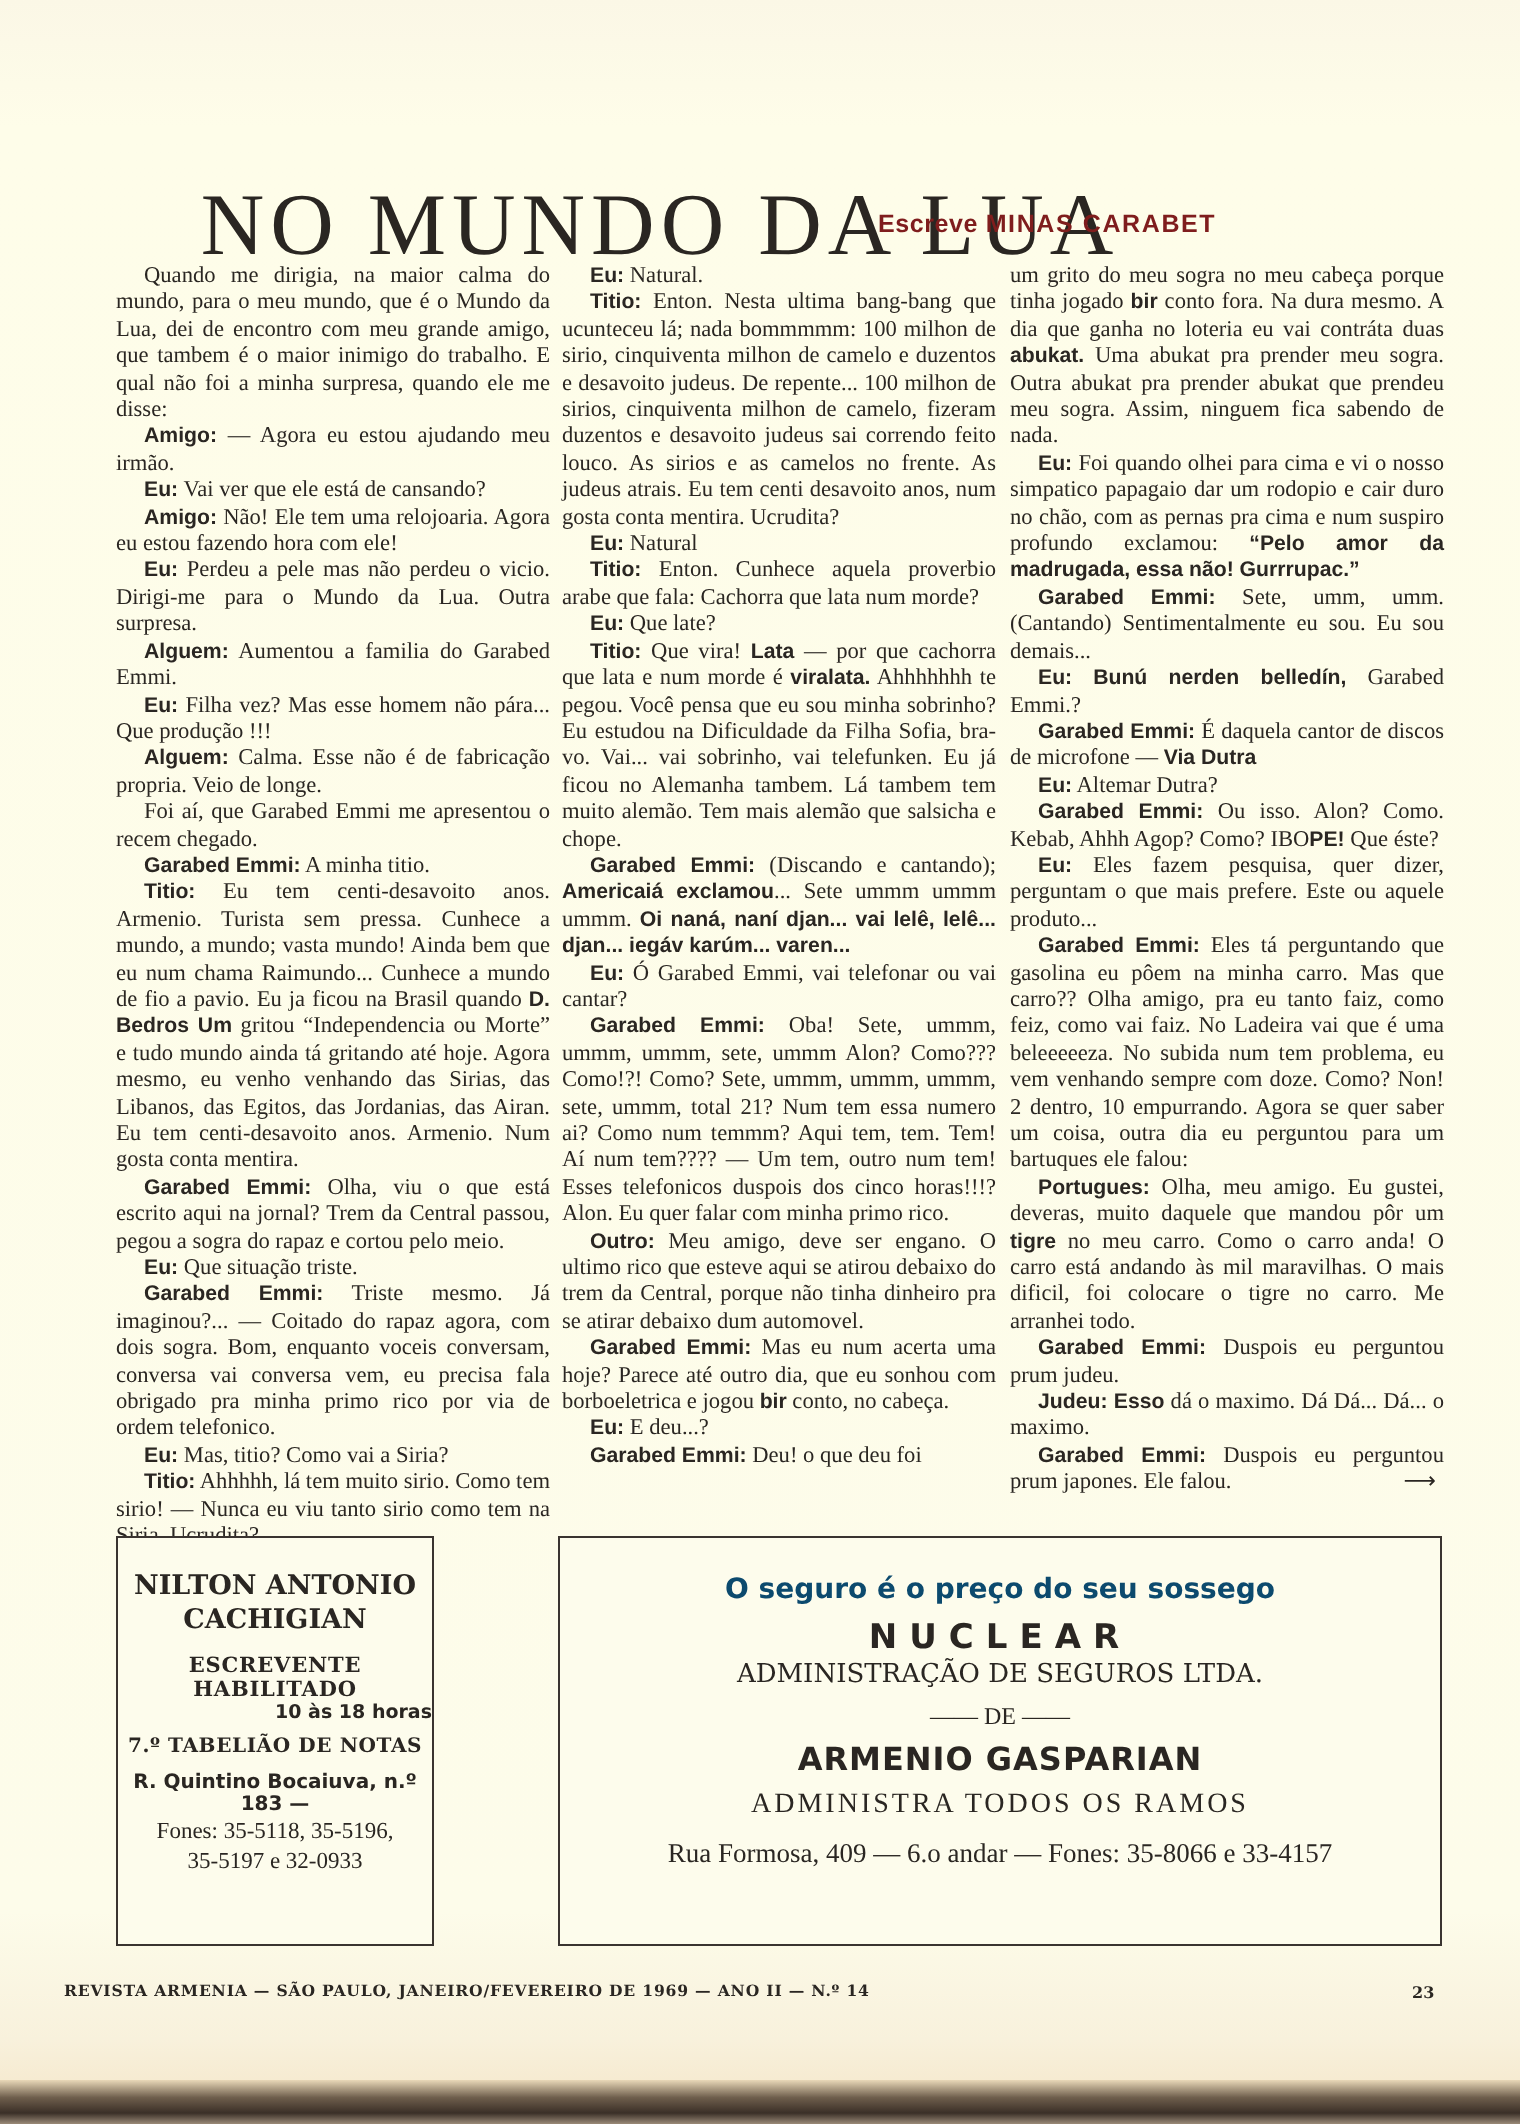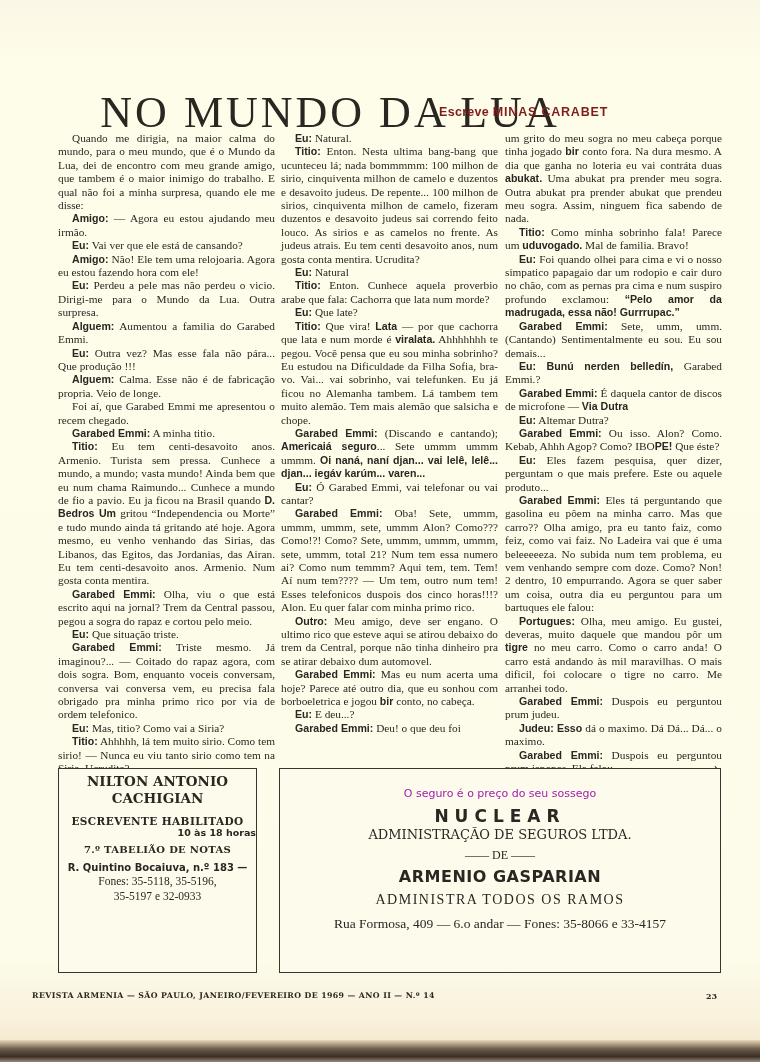--- a/index.html
+++ b/index.html
@@ -39,31 +39,31 @@
   .col b { font-family: "Liberation Sans", sans-serif; font-weight: bold; font-size: 10.6px; }
   .col1 { left: 58px; }
   .col2 { left: 281px; }
   .col3 { left: 505px; }
   .arrow { float: right; padding-right: 4px; }
 
   .ad-box {
     position: absolute; border: 1.5px solid #3a3430; background: #fdfcec;
     box-sizing: border-box; text-align: center;
   }
-  .ad1 { left: 58px; top: 768px; width: 199px; height: 205px; padding-top: 4px; }
+  .ad1 { left: 58px; top: 768px; width: 159px; height: 205px; padding-top: 16px; }
   .ad2 { left: 279px; top: 768px; width: 442px; height: 205px; padding-top: 18px; }
   .ad1 .name { font-family: "DejaVu Serif", serif; font-weight: bold; font-size: 13.5px; line-height: 17px; color: #2a2622; }
   .ad1 .role { font-family: "DejaVu Serif", serif; font-weight: bold; font-size: 10.5px; margin-top: 8px; letter-spacing: 0.4px; }
   .ad1 .desc { font-family: "Liberation Serif", serif; font-size: 11px; line-height: 11.8px; margin: 8px 12px 0 12px; text-align: justify; text-align-last: center; }
   .ad1 .hours { font-family: "DejaVu Sans", sans-serif; font-weight: bold; font-size: 9.5px; text-align: right; }
   .ad1 .office { font-family: "DejaVu Serif", serif; font-weight: bold; font-size: 10px; margin-top: 6px; letter-spacing: 0.3px; }
   .ad1 .addr { font-family: "DejaVu Sans", sans-serif; font-weight: bold; font-size: 10px; margin-top: 7px; }
   .ad1 .phones { font-family: "Liberation Serif", serif; font-size: 11.5px; line-height: 13px; margin-top: 2px; }
 
-  .ad2 .slogan { font-family: "DejaVu Sans", sans-serif; font-weight: normal; font-size: 11px; color: #a21caf; }
+  .ad2 .slogan { font-family: "DejaVu Sans", sans-serif; font-weight: bold; font-size: 14px; color: #0c4a6e; }
   .ad2 .brand { font-family: "DejaVu Sans", sans-serif; font-weight: bold; font-size: 17px; letter-spacing: 6px; margin-top: 6px; }
   .ad2 .company { font-family: "DejaVu Serif", serif; font-size: 13px; margin-top: 1px; }
   .ad2 .de { font-family: "Liberation Serif", serif; font-size: 12px; margin-top: 6px; }
   .ad2 .owner { font-family: "DejaVu Sans", sans-serif; font-weight: bold; font-size: 16px; letter-spacing: 0.5px; margin-top: 4px; }
   .ad2 .service { font-family: "Liberation Serif", serif; font-size: 14px; letter-spacing: 1.5px; margin-top: 6px; }
   .ad2 .contact { font-family: "Liberation Serif", serif; font-size: 13.5px; margin-top: 8px; }
 
   .footer {
     position: absolute; left: 32px; top: 991px;
     font-family: "DejaVu Serif", serif; font-weight: bold; font-size: 7.8px; letter-spacing: 0.4px; color: #2a2622; text-align: right;
@@ -84,49 +84,48 @@
   <span class="by-author">MINAS CARABET</span>
 </div>
 
 <div class="col col1">
     <p><span>Quando me dirigia, na maior calma do mundo, para o meu mundo, que é o Mundo da Lua, dei de encontro com meu grande amigo, que tambem é o maior inimigo do trabalho. E qual não foi a minha surpresa, quando ele me disse:</span></p>
     <p><b>Amigo:</b><span> — Agora eu estou ajudando meu irmão.</span></p>
     <p><b>Eu:</b><span> Vai ver que ele está de cansan­do?</span></p>
     <p><b>Amigo:</b><span> Não! Ele tem uma relojoaria. Agora eu estou fazendo hora com ele!</span></p>
     <p><b>Eu:</b><span> Perdeu a pele mas não perdeu o vicio. Dirigi-me para o Mundo da Lua. Outra surpresa.</span></p>
     <p><b>Alguem:</b><span> Aumentou a familia do Ga­rabed Emmi.</span></p>
-    <p><b>Eu:</b><span> Outra vez? Mas esse fala não pára... Que produção !!!</span></p>
+    <p><b>Eu:</b><span> Filha vez? Mas esse homem não pára... Que produção !!!</span></p>
     <p><b>Alguem:</b><span> Calma. Esse não é de fa­bricação propria. Veio de longe.</span></p>
     <p><span>Foi aí, que Garabed Emmi me apre­sentou o recem chegado.</span></p>
     <p><b>Garabed Emmi:</b><span> A minha titio.</span></p>
     <p><b>Titio:</b><span> Eu tem centi-desavoito anos. Armenio. Turista sem pressa. Cunhece a mundo, a mundo; vasta mundo! Ain­da bem que eu num chama Raimun­do... Cunhece a mundo de fio a pa­vio. Eu ja ficou na Brasil quando </span><b>D. Bedros Um</b><span> gritou “Independencia ou Morte” e tudo mundo ainda tá gritan­do até hoje. Agora mesmo, eu venho venhando das Sirias, das Libanos, das Egitos, das Jordanias, das Airan. Eu tem centi-desavoito anos. Armenio. Num gosta conta mentira.</span></p>
     <p><b>Garabed Emmi:</b><span> Olha, viu o que está escrito aqui na jornal? Trem da Cen­tral passou, pegou a sogra do rapaz e cortou pelo meio.</span></p>
     <p><b>Eu:</b><span> Que situação triste.</span></p>
     <p><b>Garabed Emmi:</b><span> Triste mesmo. Já imaginou?... — Coitado do rapaz ago­ra, com dois sogra. Bom, enquanto vo­ceis conversam, conversa vai conversa vem, eu precisa fala obrigado pra mi­nha primo rico por via de ordem te­lefonico.</span></p>
     <p><b>Eu:</b><span> Mas, titio? Como vai a Siria?</span></p>
     <p><b>Titio:</b><span> Ahhhhh, lá tem muito sirio. Como tem sirio! — Nunca eu viu tanto sirio como tem na Siria. Ucrudita?</span></p>
   </div>
 <div class="col col2">
     <p><b>Eu:</b><span> Natural.</span></p>
     <p><b>Titio:</b><span> Enton. Nesta ultima bang-bang que ucunteceu lá; nada bommmmm: 100 milhon de sirio, cinquiventa mi­lhon de camelo e duzentos e desavoito judeus. De repente... 100 milhon de sirios, cinquiventa milhon de camelo, fizeram duzentos e desavoito judeus sai correndo feito louco. As sirios e as camelos no frente. As judeus atrais. Eu tem centi desavoito anos, num gosta conta mentira. Ucrudita?</span></p>
     <p><b>Eu:</b><span> Natural</span></p>
     <p><b>Titio:</b><span> Enton. Cunhece aquela pro­verbio arabe que fala: Cachorra que lata num morde?</span></p>
     <p><b>Eu:</b><span> Que late?</span></p>
     <p><b>Titio:</b><span> Que vira! </span><b>Lata</b><span> — por que ca­chorra que lata e num morde é </span><b>vira­lata.</b><span> Ahhhhhhh te pegou. Você pensa que eu sou minha sobrinho? Eu estu­dou na Dificuldade da Filha Sofia, bra­vo. Vai... vai sobrinho, vai telefun­ken. Eu já ficou no Alemanha tambem. Lá tambem tem muito alemão. Tem mais alemão que salsicha e chope.</span></p>
-    <p><b>Garabed Emmi:</b><span> (Discando e cantan­do); </span><b>Americaiá seguro</b><span>... Sete ummm ummm ummm. </span><b>Oi naná, naní djan... vai lelê, lelê... djan... iegáv karúm... varen...</b></p>
+    <p><b>Garabed Emmi:</b><span> (Discando e cantan­do); </span><b>Americaiá exclamou</b><span>... Sete ummm ummm ummm. </span><b>Oi naná, naní djan... vai lelê, lelê... djan... iegáv karúm... varen...</b></p>
     <p><b>Eu:</b><span> Ó Garabed Emmi, vai telefonar ou vai cantar?</span></p>
     <p><b>Garabed Emmi:</b><span> Oba! Sete, ummm, ummm, ummm, sete, ummm Alon? Co­mo??? Como!?! Como? Sete, ummm, ummm, ummm, sete, ummm, total 21? Num tem essa numero ai? Como num temmm? Aqui tem, tem. Tem! Aí num tem???? — Um tem, outro num tem! Esses telefonicos duspois dos cinco ho­ras!!!? Alon. Eu quer falar com minha primo rico.</span></p>
     <p><b>Outro:</b><span> Meu amigo, deve ser engano. O ultimo rico que esteve aqui se ati­rou debaixo do trem da Central, por­que não tinha dinheiro pra se atirar debaixo dum automovel.</span></p>
     <p><b>Garabed Emmi:</b><span> Mas eu num acerta uma hoje? Parece até outro dia, que eu sonhou com borboeletrica e jogou </span><b>bir</b><span> conto, no cabeça.</span></p>
     <p><b>Eu:</b><span> E deu...?</span></p>
     <p><b>Garabed Emmi:</b><span> Deu! o que deu foi</span></p>
   </div>
 <div class="col col3">
     <p class="nostart"><span>um grito do meu sogra no meu cabeça porque tinha jogado </span><b>bir</b><span> conto fora. Na dura mesmo. A dia que ganha no lote­ria eu vai contráta duas </span><b>abukat.</b><span> Uma abukat pra prender meu sogra. Outra abukat pra prender abukat que pren­deu meu sogra. Assim, ninguem fica sabendo de nada.</span></p>
-    <p><b>Titio:</b><span> Como minha sobrinho fala! Parece um </span><b>uduvogado.</b><span> Mal de familia. Bravo!</span></p>
     <p><b>Eu:</b><span> Foi quando olhei para cima e vi o nosso simpatico papagaio dar um ro­dopio e cair duro no chão, com as per­nas pra cima e num suspiro profundo exclamou: </span><b>“Pelo amor da madrugada, essa não! Gurrrupac.”</b></p>
     <p><b>Garabed Emmi:</b><span> Sete, umm, umm. (Cantando) Sentimentalmente eu sou. Eu sou demais...</span></p>
     <p><b>Eu:</b><span> </span><b>Bunú nerden belledín,</b><span> Garabed Emmi.?</span></p>
     <p><b>Garabed Emmi:</b><span> É daquela cantor de discos de microfone — </span><b>Via Dutra</b></p>
     <p><b>Eu:</b><span> Altemar Dutra?</span></p>
     <p><b>Garabed Emmi:</b><span> Ou isso. Alon? Co­mo. Kebab, Ahhh Agop? Como? IBO­</span><b>PE!</b><span> Que éste?</span></p>
     <p><b>Eu:</b><span> Eles fazem pesquisa, quer dizer, perguntam o que mais prefere. Este ou aquele produto...</span></p>
     <p><b>Garabed Emmi:</b><span> Eles tá perguntando que gasolina eu pôem na minha carro. Mas que carro?? Olha amigo, pra eu tanto faiz, como feiz, como vai faiz. No Ladeira vai que é uma beleeeeeza. No subida num tem problema, eu vem ve­nhando sempre com doze. Como? Non! 2 dentro, 10 empurrando. Agora se quer saber um coisa, outra dia eu pergun­tou para um bartuques ele falou:</span></p>
     <p><b>Portugues:</b><span> Olha, meu amigo. Eu gus­tei, deveras, muito daquele que man­dou pôr um </span><b>tigre</b><span> no meu carro. Como o carro anda! O carro está andando às mil maravilhas. O mais dificil, foi colocare o tigre no carro. Me arranhei todo.</span></p>
     <p><b>Garabed Emmi:</b><span> Duspois eu pergun­tou prum judeu.</span></p>

